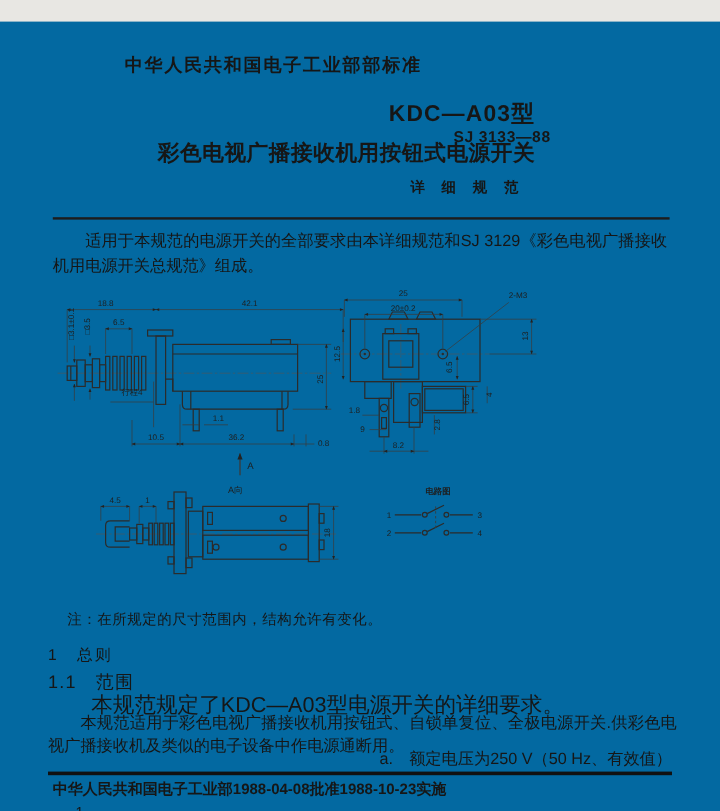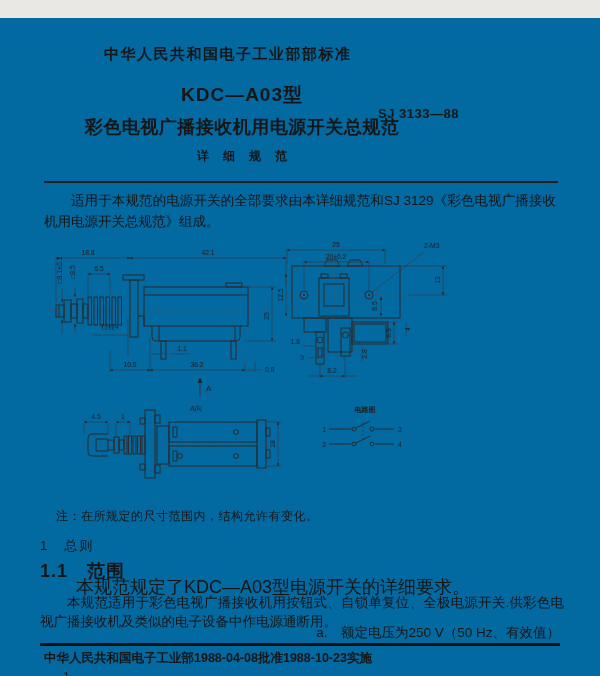--- a/index.html
+++ b/index.html
@@ -2,31 +2,31 @@
 <html><head>
 <meta charset="utf-8">
 <style>
   html,body { margin:0; padding:0; background:#e8e7e3; }
   .page {
     position:relative; width:600px; height:676px; margin:18px auto;
     background:#0369a1; color:#161616; overflow:hidden;
     font-family:"Liberation Sans","DejaVu Sans",sans-serif;
   }
   .hdr { position:absolute; left:104px; top:27px; font-size:15px; font-weight:bold; letter-spacing:1.5px; }
-  .titles { position:absolute; left:38px; top:64px; width:408px; text-align:center; font-weight:bold; }
+  .titles { position:absolute; left:38px; top:64px; width:408px; text-align:right; font-weight:bold; }
   .t1 { font-size:19px; letter-spacing:1px; }
   .t2 { font-size:18px; margin-top:7px; letter-spacing:0.5px; }
   .t3 { font-size:12px; margin-top:9px; letter-spacing:14px; text-indent:14px; }
   .sj  { position:absolute; left:378px; top:88px; font-size:13px; font-weight:bold; letter-spacing:0.5px; }
   .rule1 { position:absolute; left:44px; top:163px; width:514px; height:2px; background:#1d1d1d; }
   .intro { position:absolute; left:44px; top:172px; width:512px; font-size:13.5px; line-height:21px; text-indent:2em; text-align:justify; }
   .drawing-wrap { position:absolute; left:40px; top:220px; width:520px; height:245px; }
   .note { position:absolute; left:56px; top:490px; font-size:12px; letter-spacing:0.5px; }
   .sec-h1  { position:absolute; left:40px; top:519px; font-size:13px; font-weight:normal; letter-spacing:2px; }
-  .sec-h11 { position:absolute; left:40px; top:541px; font-size:18px; font-weight:bold; letter-spacing:1px;text-align:center; }
+  .sec-h11 { position:absolute; left:40px; top:541px; font-size:15px; font-weight:normal; letter-spacing:1px;text-align:center; }
   .p1 { position:absolute; left:40px; top:557px; width:520px; font-size:18px; text-indent:2em; }
   .p2 { position:absolute; left:40px; top:575px; width:524px; font-size:13.5px; line-height:19px; text-indent:2em; text-align:justify; }
   .pa { position:absolute; left:40px; top:606px; width:520px; font-size:13.5px; padding-left:34px; box-sizing:border-box;text-align:right; }
   .rule2 { position:absolute; left:40px; top:625px; width:520px; height:2.5px; background:#111; }
   .footer { position:absolute; left:44px; top:632px; width:430px; display:flex; font-size:12.5px; font-weight:bold; }
   .pagenum { position:absolute; left:63px; top:652px; font-size:12px; }
   
   svg { font-family:inherit; }
   .part  { fill:none; stroke:#2b2b2b; stroke-width:1; }
   .partf { fill:#2b2b2b; stroke:none; }
@@ -37,21 +37,21 @@
 </style>
 </head>
 <body>
 
 <div class="page">
 
   <div class="hdr">中华人民共和国电子工业部部标准</div>
 
   <div class="titles">
     <div class="t1">KDC—A03型</div>
-    <div class="t2">彩色电视广播接收机用电源开关总规范</div>
+    <div class="t2">彩色电视广播接收机用按钮式电源开关</div>
     <div class="t3">详细规范</div>
   </div>
   <div class="sj">SJ 3133—88</div>
 
   <div class="rule1"></div>
 
   <div class="intro">适用于本规范的电源开关的全部要求由本详细规范和SJ 3129《彩色电视广播接收机用电源开关总规范》组成。</div>
 
   <div class="drawing-wrap">
   <svg width="520" height="245" viewBox="0 0 520 245">

